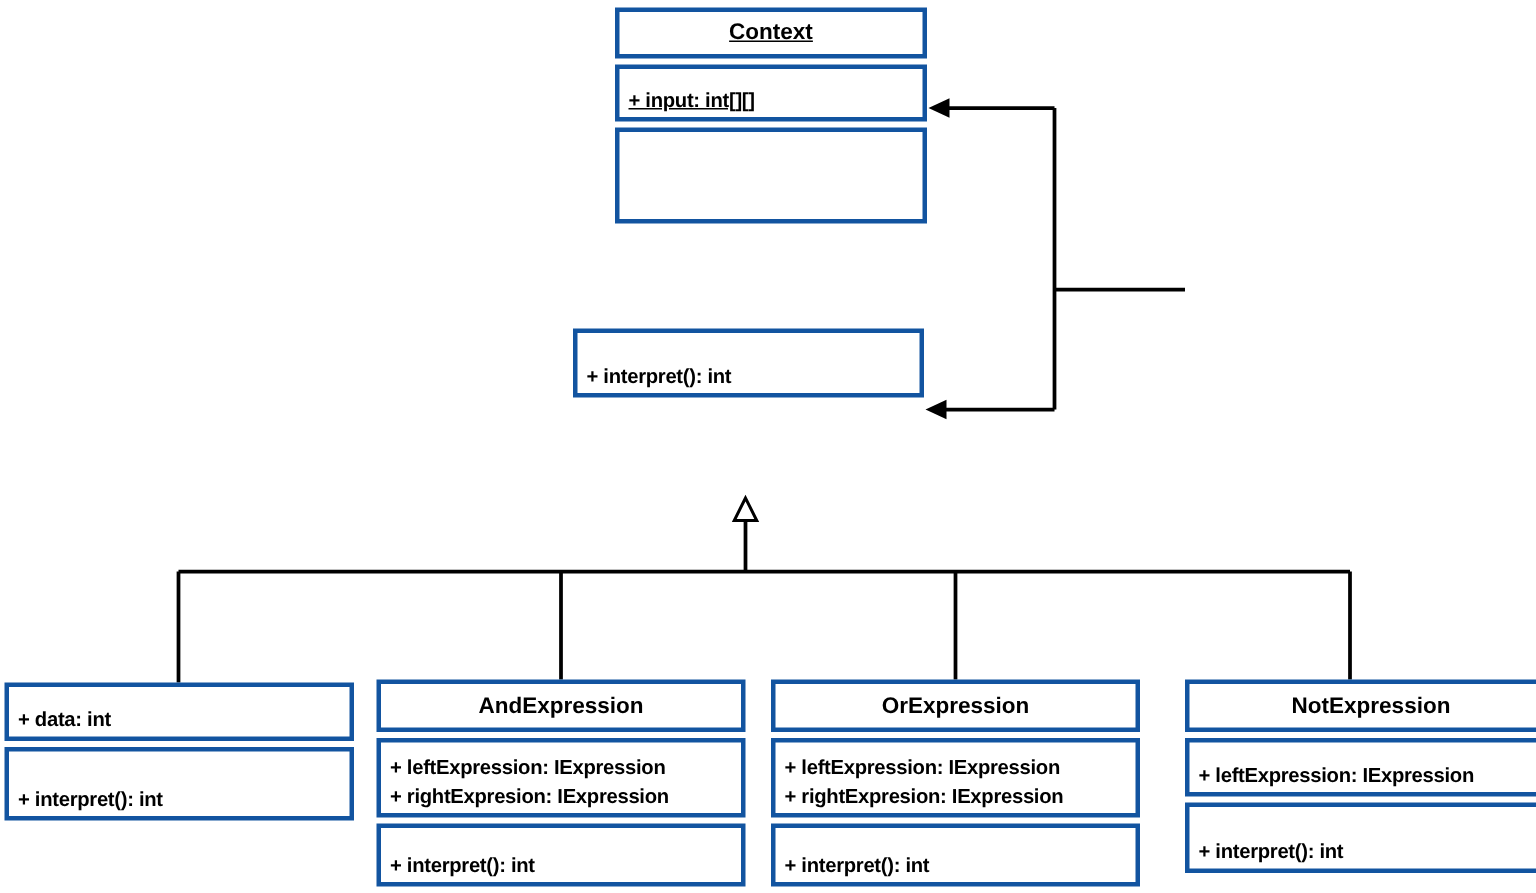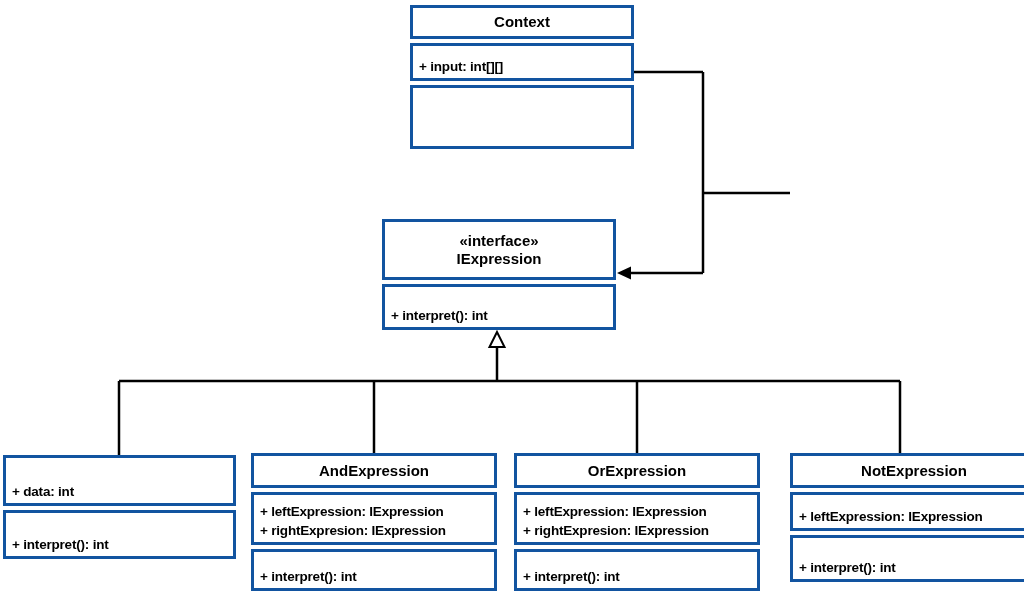--- a/index.html
+++ b/index.html
@@ -49,44 +49,40 @@
       <path d="M497 346 L497 381"></path>
       <path d="M119 381 L900 381"></path>
       <path d="M119 381 L119 456"></path>
       <path d="M374 381 L374 454"></path>
       <path d="M637 381 L637 454"></path>
       <path d="M900 381 L900 454"></path>
     </g>
     <polygon points="497,332 489.5,347 504.5,347" fill="#ffffff" stroke="#000000" stroke-width="2"></polygon>
   </svg>
 
-  <div class="uml-class" style="left:410px;top:5px;width:224px;">
+  <div class="uml-class" style="left:410px;top:5px;width:208px;text-decoration:underline;">
     <div class="compartment c-title" style="height:34px">
       <div>Context</div>
     </div>
     <div class="compartment c-members" style="height:38px">
       <div class="member">+ input: int[][]</div>
     </div>
     <div class="compartment c-members" style="height:64px">
     </div>
   </div>
 
 
   <div class="uml-class" style="left:382px;top:219px;width:234px;">
-    <div class="compartment c-title" style="height:61px">
-      <div>«interface»</div>
-      <div>IExpression</div>
-    </div>
     <div class="compartment c-members" style="height:46px">
       <div class="member">+ interpret(): int</div>
     </div>
   </div>
 
   <div class="uml-class" style="left:3px;top:455px;width:233px;">
-    <div class="compartment c-members" style="height:51px">
+    <div class="compartment c-members" style="height:39px">
       <div class="member">+ data: int</div>
     </div>
     <div class="compartment c-members" style="height:49px">
       <div class="member">+ interpret(): int</div>
     </div>
   </div>
 
   <div class="uml-class" style="left:251px;top:453px;width:246px;">
     <div class="compartment c-title" style="height:35px">
       <div>AndExpression</div>

